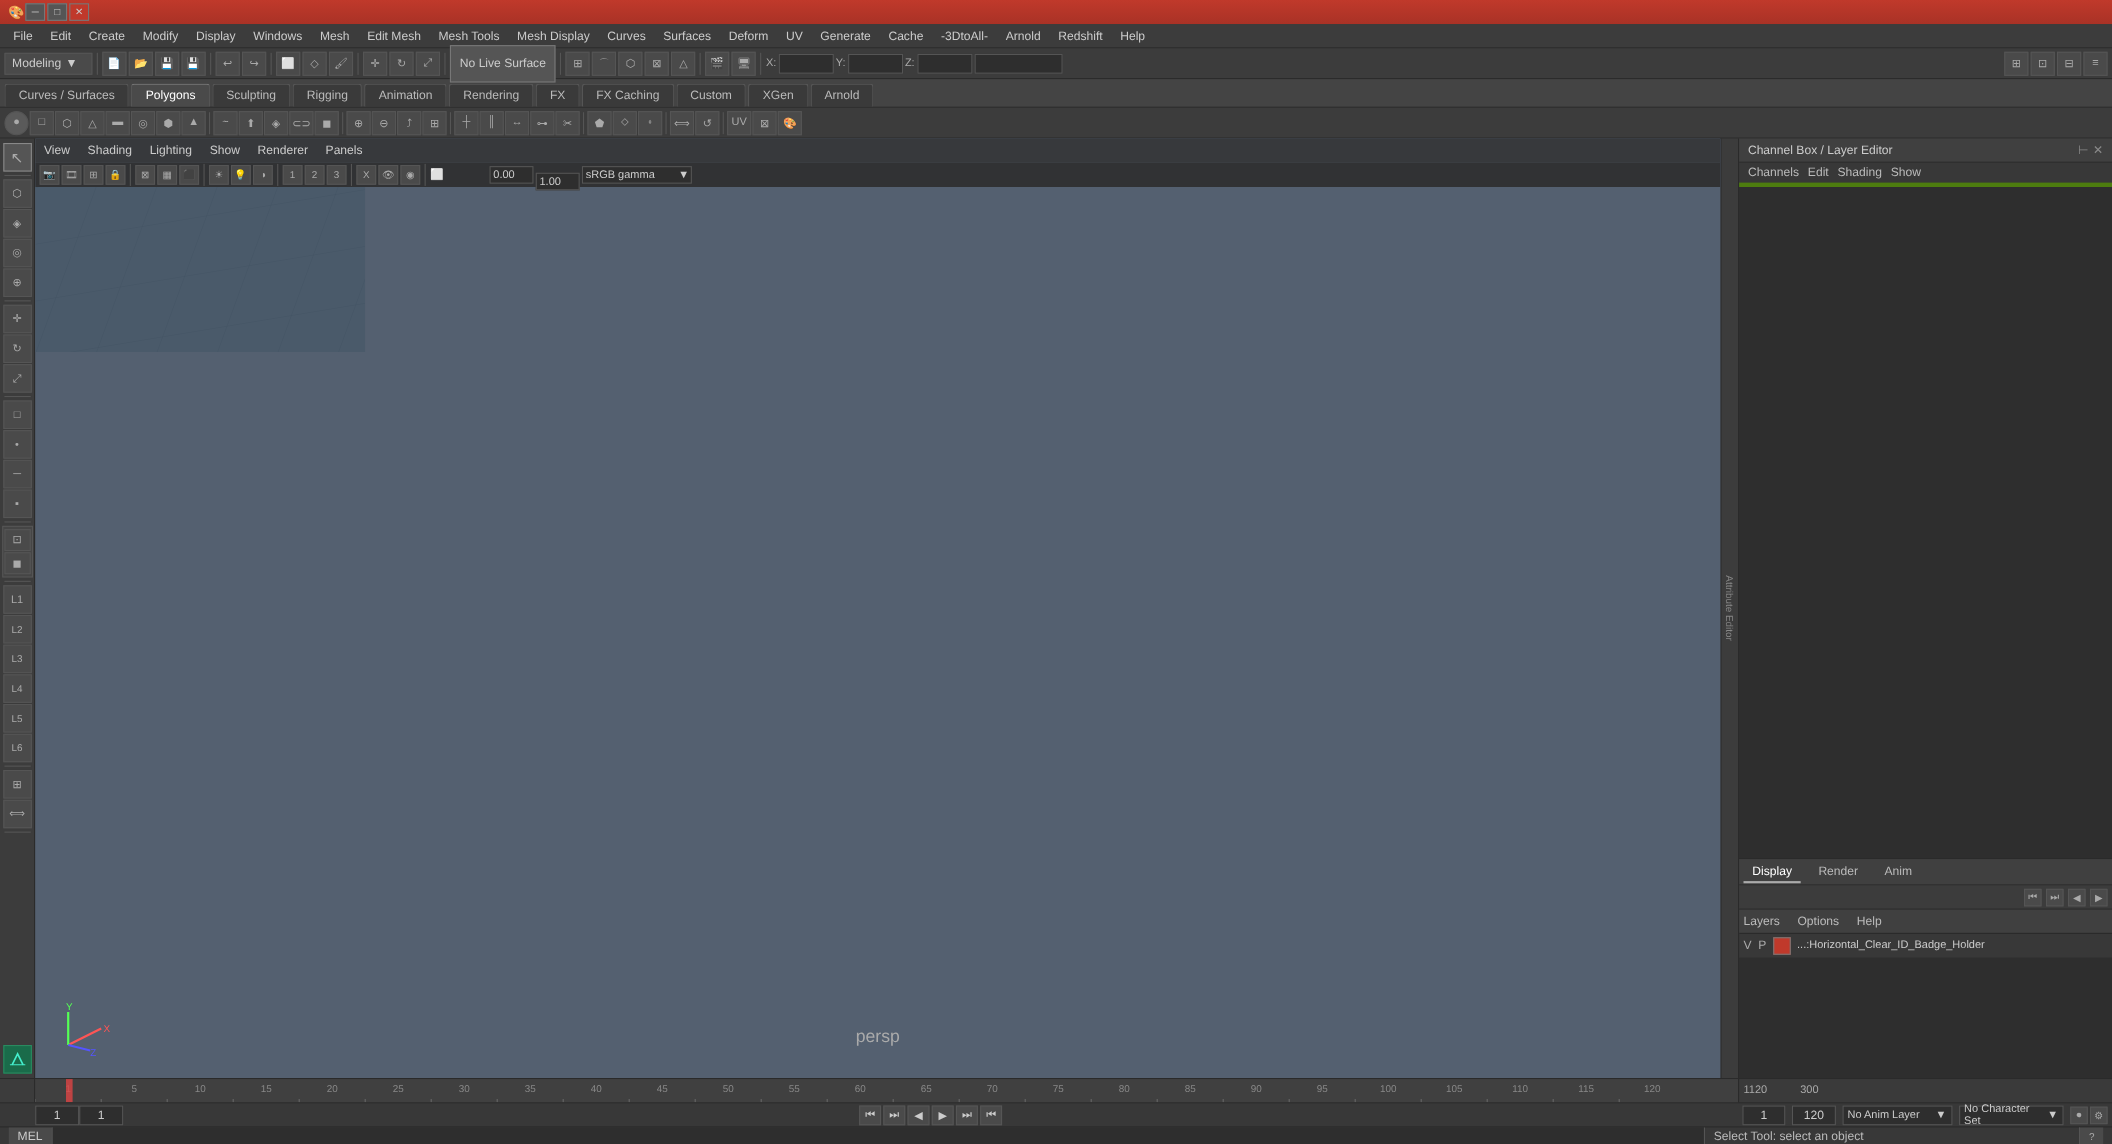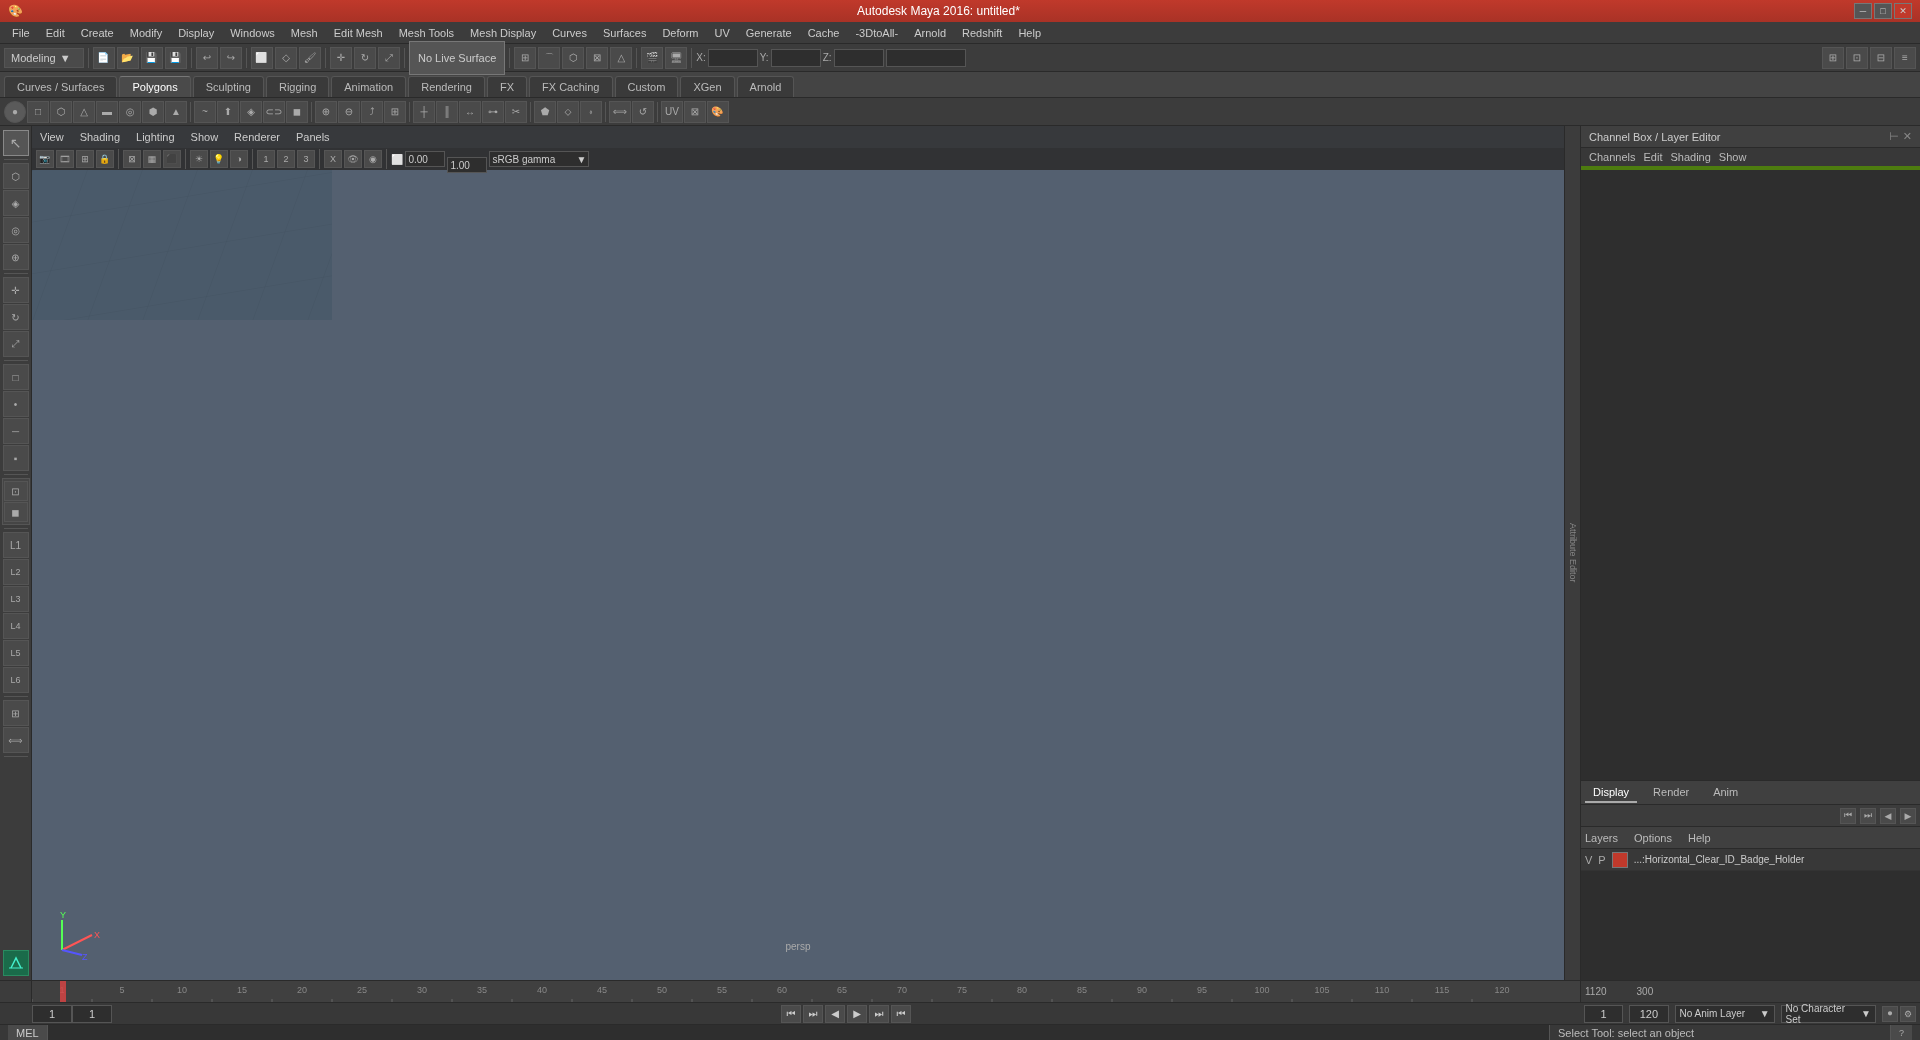--- a/index.html
+++ b/index.html
@@ -281,21 +281,20 @@
       height: 18px; background: #2e2e2e; border: 1px solid #555;
       color: #ccc; font-size: 10px; padding: 0 4px;
       display: flex; align-items: center; min-width: 90px;
     }
   </style>
 </head>
 <body>
 
 <div id="title-bar">
   <span style="font-size:12px; color:white;">🎨</span>
-  <span id="title-text" style="flex:1; text-align:center; font-size:12px;">Autodesk Maya 2016: untitled*</span>
   <div id="title-controls" style="display:flex; gap:2px;">
     <div class="title-btn">─</div>
     <div class="title-btn">□</div>
     <div class="title-btn" style="background:#c0392b;">✕</div>
   </div>
 </div>
 
 <div id="menu-bar">
   <div class="menu-item">File</div>
   <div class="menu-item">Edit</div>
@@ -501,21 +500,21 @@
       <div class="tb-icon" style="width:18px;height:18px;font-size:9px;">1</div>
       <div class="tb-icon" style="width:18px;height:18px;font-size:9px;">2</div>
       <div class="tb-icon" style="width:18px;height:18px;font-size:9px;">3</div>
       <div class="tb-separator"></div>
       <div class="tb-icon" style="width:18px;height:18px;font-size:9px;">X</div>
       <div class="tb-icon" style="width:18px;height:18px;font-size:9px;">👁</div>
       <div class="tb-icon" style="width:18px;height:18px;font-size:9px;">◉</div>
       <div class="tb-separator"></div>
 
       <span style="color:#aaa;font-size:10px;">⬜</span>
-      <div style="width:40px;height:16px;background:#2e2e2e;border:1px solid #555;color:#ccc;font-size:10px;display:flex;align-items:center;padding:0 2px;">
+      <div style="width:40px;height:16px;background:#2e2e2e;border:1px solid #555;color:#ccc;font-size:10px;display:flex;align-items:center;padding:0 2px;margin-left:40px;">
         <span>0.00</span>
       </div>
       <div style="width:40px;height:16px;background:#2e2e2e;border:1px solid #555;color:#ccc;font-size:10px;display:flex;align-items:center;padding:0 2px;margin-top:12px;">
         <span>1.00</span>
       </div>
       <div style="width:100px;height:16px;background:#2e2e2e;border:1px solid #555;color:#ccc;font-size:10px;display:flex;align-items:center;padding:0 2px;">
         <span>sRGB gamma</span>
         <span style="margin-left:auto;">▼</span>
       </div>
     </div>
@@ -575,21 +574,21 @@
         <line x1="50" y1="100" x2="165" y2="105" stroke="#c00018" stroke-width="0.6" opacity="0.8"></line>
         <line x1="55" y1="115" x2="163" y2="120" stroke="#c00018" stroke-width="0.6" opacity="0.8"></line>
 
         <polygon points="-310,340 -340,360 260,330 290,310" fill="rgba(140,0,20,0.5)" stroke="#a00015" stroke-width="1"></polygon>
         <polygon points="290,310 320,330 520,175 490,155" fill="rgba(140,0,20,0.5)" stroke="#a00015" stroke-width="1"></polygon>
 
         <polygon points="-310,340 -340,360 260,330 290,310" fill="rgba(120,0,15,0.4)" stroke="#900010" stroke-width="0.8"></polygon>
       </g>
     </svg>
 
-    <div id="viewport-label" style="position:absolute;bottom:28px;left:50%;transform:translateX(-50%);color:#aaa;font-size:10px;">persp</div>
+    <div id="viewport-label" style="position:absolute;bottom:28px;left:50%;transform:translateX(-50%);color:#aaa;font-size:16px;">persp</div>
 
     <div id="axis-indicator">
       <svg width="50" height="50">
         <line x1="10" y1="40" x2="40" y2="25" stroke="#f55" stroke-width="2"></line>
         <line x1="10" y1="40" x2="10" y2="10" stroke="#5f5" stroke-width="2"></line>
         <line x1="10" y1="40" x2="30" y2="45" stroke="#55f" stroke-width="2"></line>
         <text x="42" y="28" fill="#f55" font-size="9">X</text>
         <text x="8" y="8" fill="#5f5" font-size="9">Y</text>
         <text x="30" y="50" fill="#55f" font-size="9">Z</text>
       </svg>

